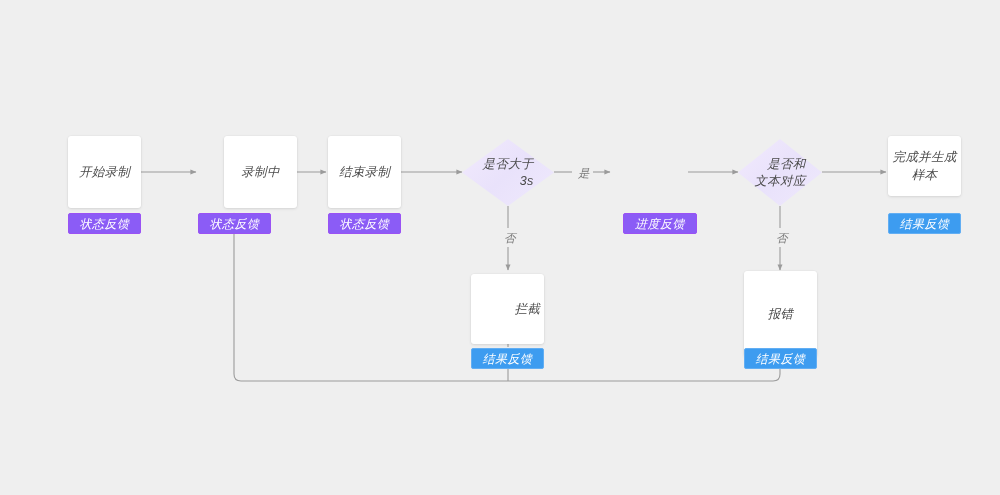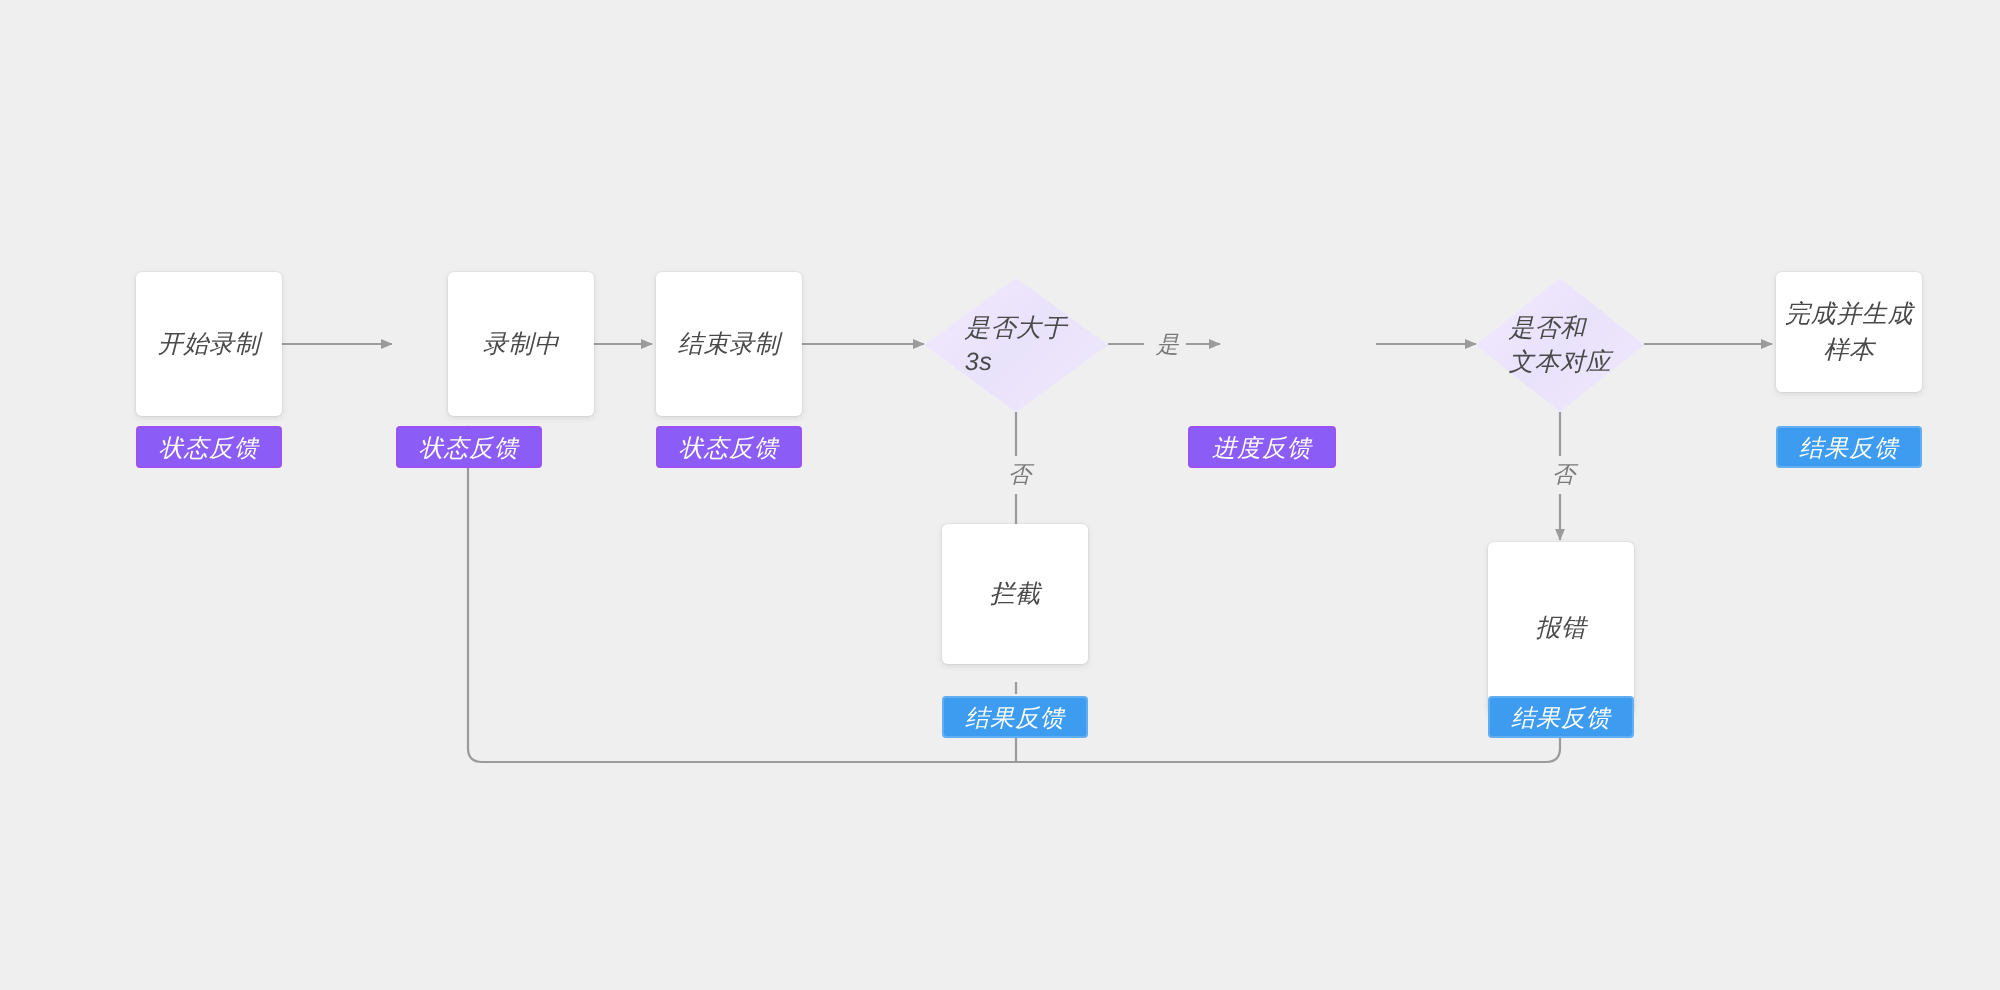--- a/index.html
+++ b/index.html
@@ -61,21 +61,21 @@
   }
   .diamond .dlabel {
     position: absolute;
     left: 0;
     top: 0;
     width: 100%;
     height: 100%;
     display: flex;
     align-items: center;
     justify-content: center;
-    text-align: left;
+    text-align: right;
     color: #4a4a4a;
     font-size: 12.5px;
     line-height: 17px;
     letter-spacing: 0.3px;
   }
 
   
   .badge {
     position: absolute;
     display: flex;
@@ -175,21 +175,21 @@
   <div class="diamond" style="left:462px; top:139px; width:92px; height:67px;">
     <div class="dshape"></div>
     <div class="dlabel">
       <div>
         <div>是否大于</div>
         <div>3s</div>
       </div>
     </div>
   </div>
 
-  <div class="badge purple" style="left:594px; top:213px; width:74px; height:21px;">
+  <div class="badge purple" style="left:623px; top:213px; width:74px; height:21px;">
     <span>进度反馈</span>
   </div>
 
   <div class="diamond" style="left:738px; top:139px; width:84px; height:67px;">
     <div class="dshape"></div>
     <div class="dlabel">
       <div>
         <div>是否和</div>
         <div>文本对应</div>
       </div>
@@ -199,21 +199,21 @@
   <div class="node" style="left:888px; top:136px; width:73px; height:60px;">
     <div>
       <div>完成并生成</div>
       <div>样本</div>
     </div>
   </div>
   <div class="badge blue" style="left:888px; top:213px; width:73px; height:21px;">
     <span>结果反馈</span>
   </div>
 
-  <div class="node" style="left:471px; top:262px; width:73px; height:70px;">
+  <div class="node" style="left:471px; top:274px; width:73px; height:70px;justify-content:flex-end;">
     <span>拦截</span>
   </div>
   <div class="badge blue" style="left:471px; top:348px; width:73px; height:21px;">
     <span>结果反馈</span>
   </div>
 
   <div class="node" style="left:744px; top:271px; width:73px; height:86px;">
     <span>报错</span>
   </div>
   <div class="badge blue" style="left:744px; top:348px; width:73px; height:21px;">

